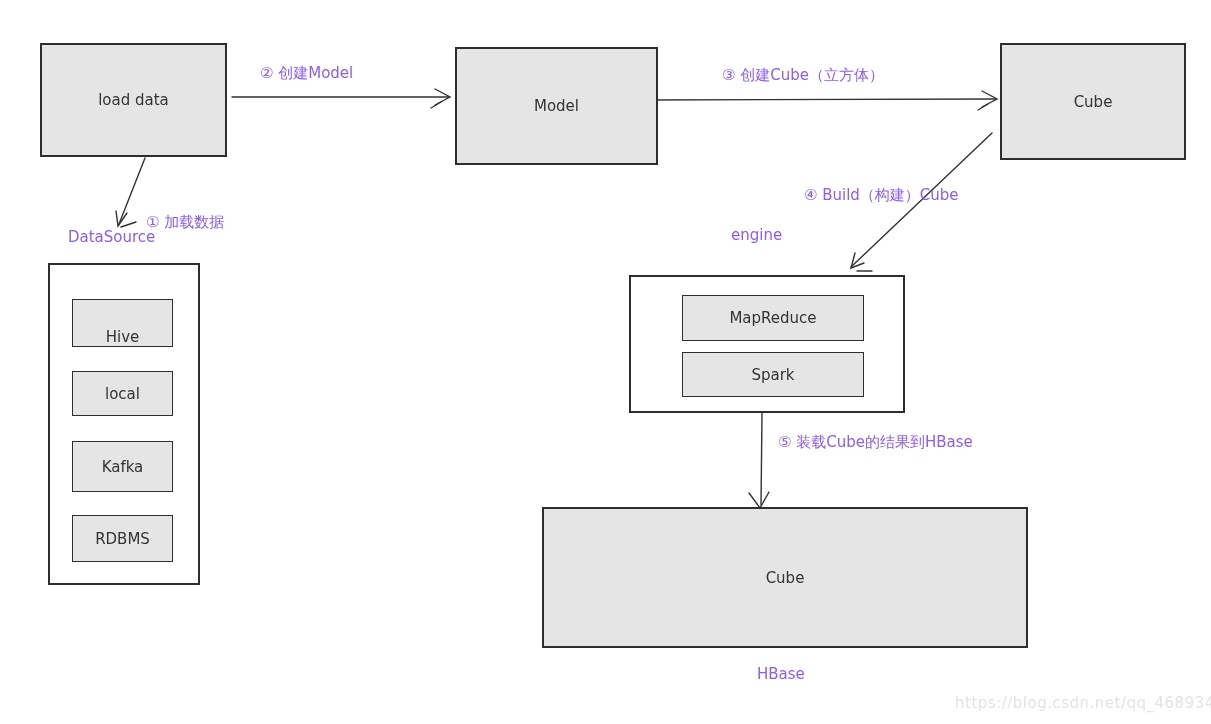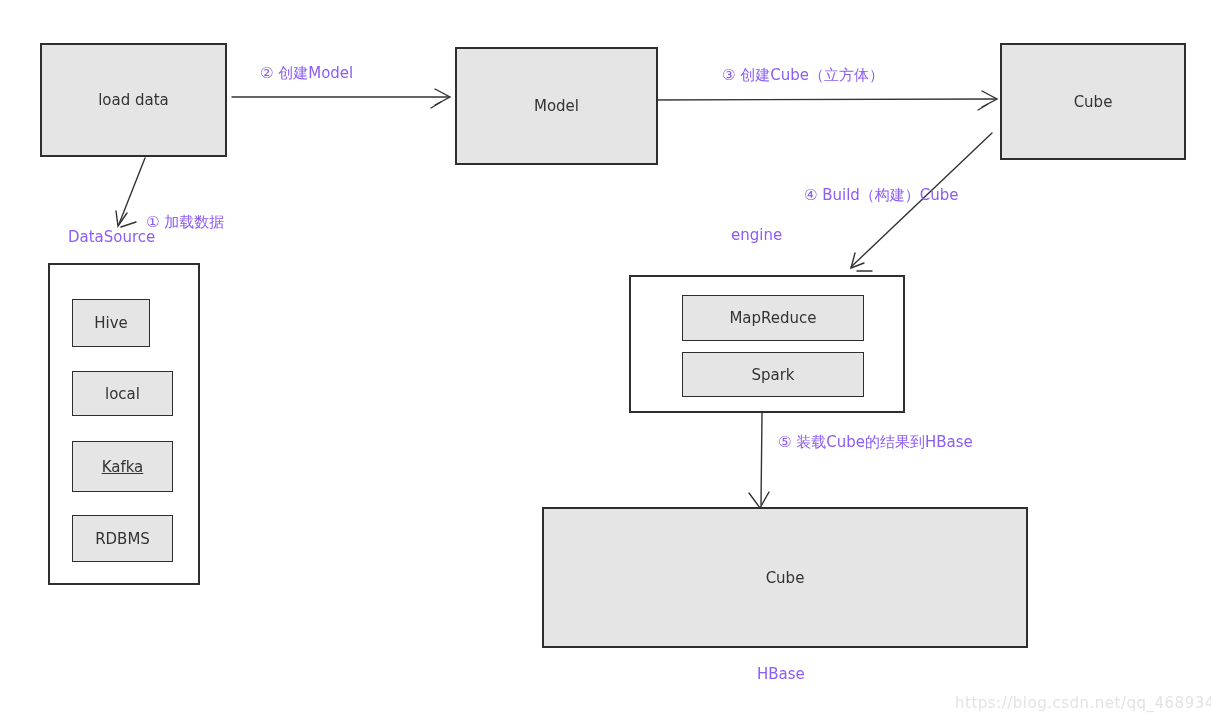--- a/index.html
+++ b/index.html
@@ -58,23 +58,23 @@
     color: #e3e3e3;
     font-size: 15px;
     letter-spacing: 0.5px;
   }
 
   
   #n-load-data   { left: 40px;  top: 43px;  width: 187px; height: 114px; }
   #n-model       { left: 455px; top: 47px;  width: 203px; height: 118px; }
   #n-cube-top    { left: 1000px;top: 43px;  width: 186px; height: 117px; }
   #n-datasource  { left: 48px;  top: 263px; width: 152px; height: 322px; }
-  #n-hive        { left: 72px;  top: 299px; width: 78px; height: 48px; }
+  #n-hive        { left: 72px;  top: 299px; width: 101px; height: 48px; align-items: flex-end; }
   #n-local       { left: 72px;  top: 371px; width: 101px; height: 45px; }
-  #n-kafka       { left: 72px;  top: 441px; width: 101px; height: 51px; text-decoration: underline; }
+  #n-kafka       { left: 72px;  top: 441px; width: 101px; height: 51px; }
   #n-rdbms       { left: 72px;  top: 515px; width: 101px; height: 47px; }
   #n-engine      { left: 629px; top: 275px; width: 276px; height: 138px; }
   #n-mapreduce   { left: 682px; top: 295px; width: 182px; height: 46px; }
   #n-spark       { left: 682px; top: 352px; width: 182px; height: 45px; }
   #n-cube-bottom { left: 542px; top: 507px; width: 486px; height: 141px; }
 
   
   #l-step1  { left: 146px; top: 181px; margin-top: 32px; }
   #l-step2  { left: 260px; top: 64px;  }
   #l-step3  { left: 722px; top: 66px;  }

